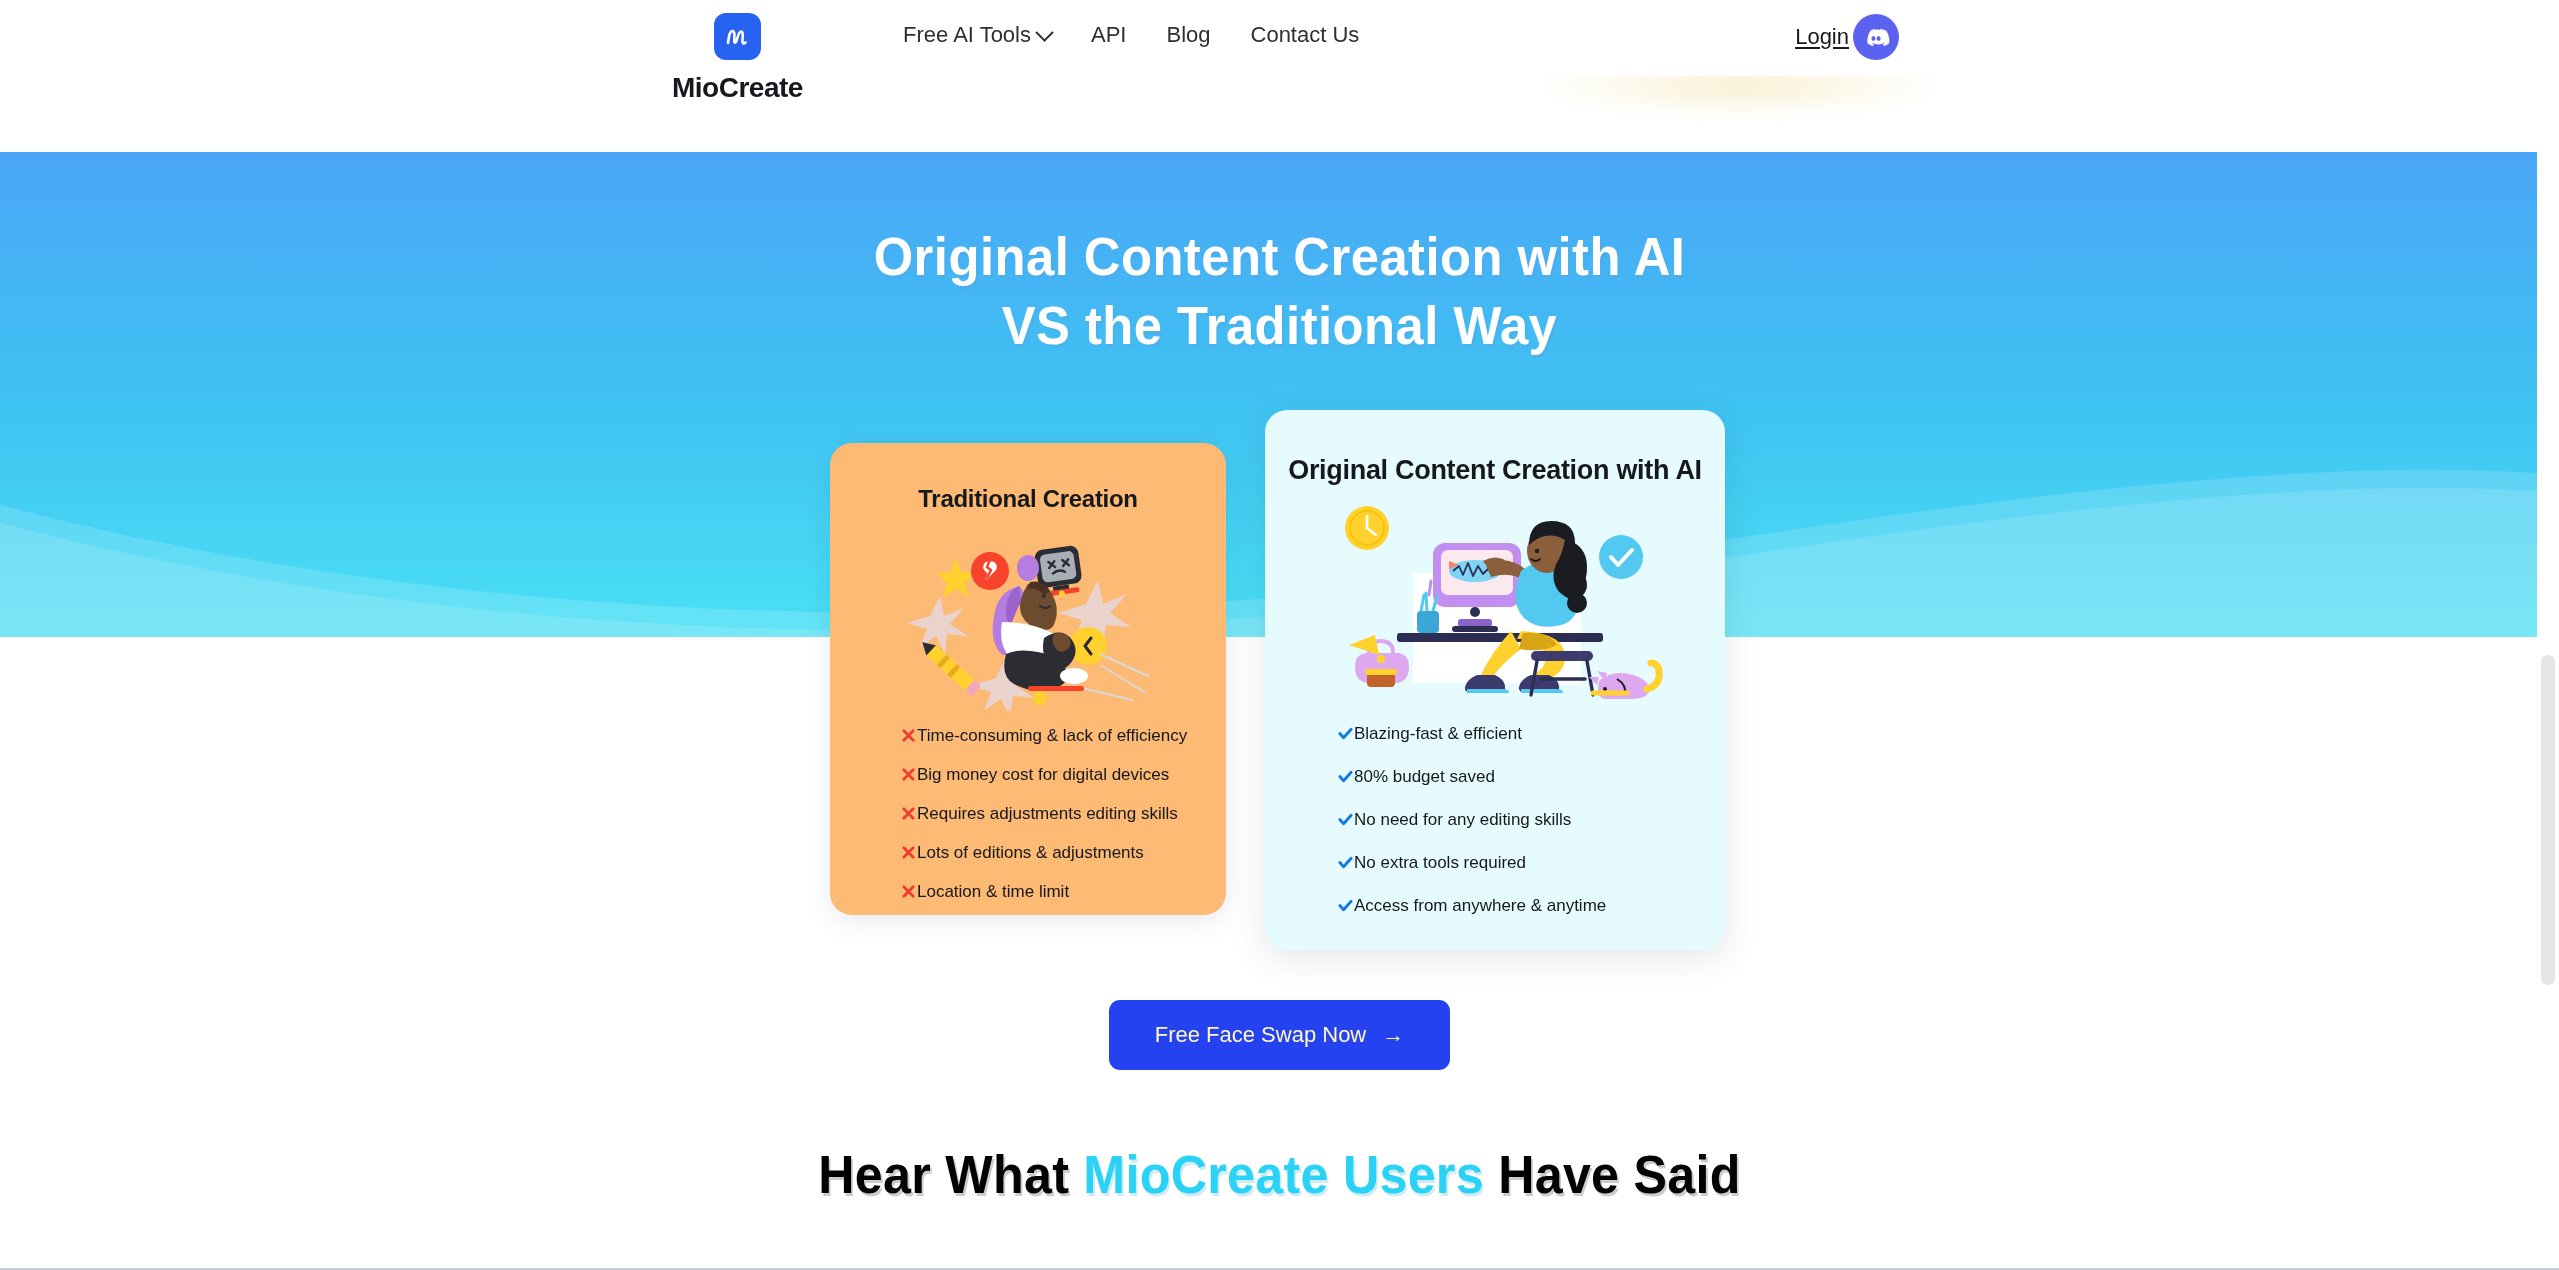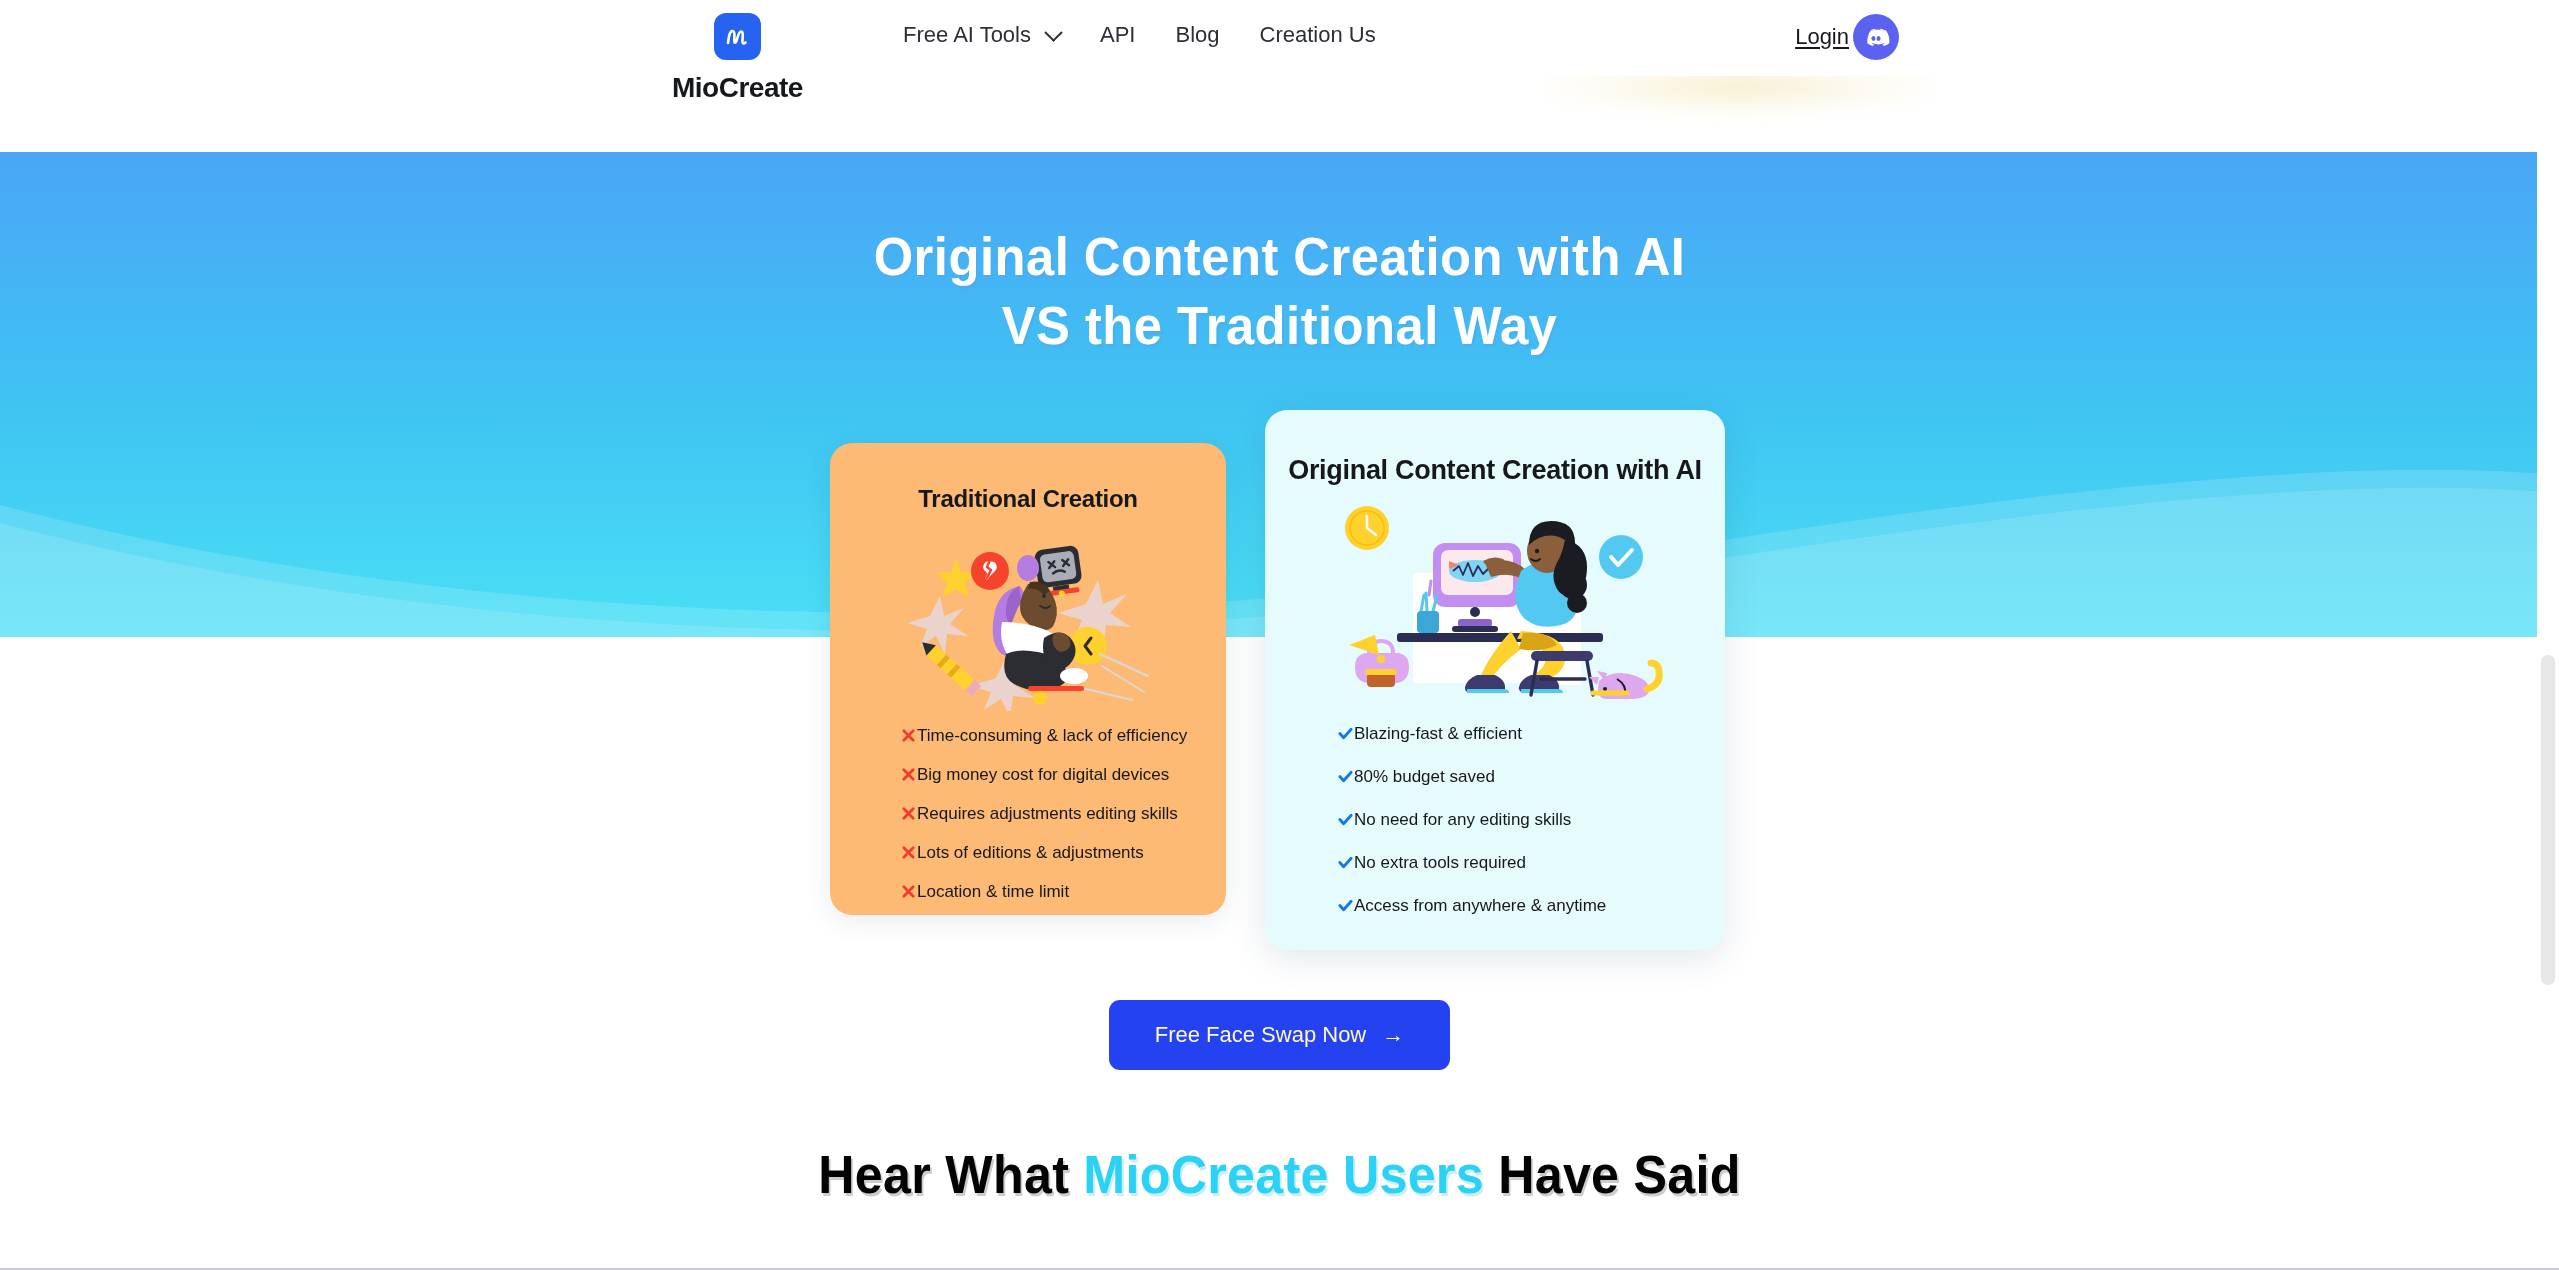--- a/index.html
+++ b/index.html
@@ -63,21 +63,21 @@
     top: 22px;
     display: flex;
     align-items: center;
     gap: 0;
   }
   .nav-item {
     font-size: 22px;
     color: #2c2f36;
     display: flex;
     align-items: center;
-    gap: 16px;
+    gap: 7px;
     cursor: pointer;
     white-space: nowrap;
   }
   .nav-item + .nav-item { margin-left: 40px; text-align: center; }
   .chev {
     width: 13px; height: 13px;
     border-right: 2.2px solid #2c2f36;
     border-bottom: 2.2px solid #2c2f36;
     transform: rotate(45deg) translate(-2px,-2px);
     display: inline-block;
@@ -309,21 +309,21 @@
         <span>Free AI Tools</span>
         <i class="chev"></i>
       </div>
       <div class="nav-item">
         <span>API</span>
       </div>
       <div class="nav-item">
         <span>Blog</span>
       </div>
       <div class="nav-item">
-        <span>Creation Us</span>
+        <span>Contact Us</span>
       </div>
     </nav>
 
     <div class="header-right">
       <span class="login-link">Login</span>
       <div class="discord-btn">
         <svg width="28" height="28" viewBox="0 0 24 24" aria-hidden="true">
           <path fill="#ffffff" d="M19.5 6.3A16 16 0 0 0 15.6 5l-.3.5a14 14 0 0 1 3.5 1.3 12 12 0 0 0-10.6 0A14 14 0 0 1 11.7 5.5L11.4 5a16 16 0 0 0-3.9 1.3C5 10.1 4.3 13.8 4.6 17.4a16 16 0 0 0 4.8 2.4l.9-1.5a10 10 0 0 1-1.6-.8l.4-.3a11.5 11.5 0 0 0 9.8 0l.4.3c-.5.3-1 .6-1.6.8l.9 1.5a16 16 0 0 0 4.8-2.4c.4-4.2-.6-7.9-2.9-11.1ZM9.8 15.2c-.9 0-1.7-.9-1.7-2s.8-2 1.7-2 1.7.9 1.7 2-.7 2-1.7 2Zm4.4 0c-.9 0-1.7-.9-1.7-2s.8-2 1.7-2 1.7.9 1.7 2-.7 2-1.7 2Z"></path>
         </svg>
       </div>

